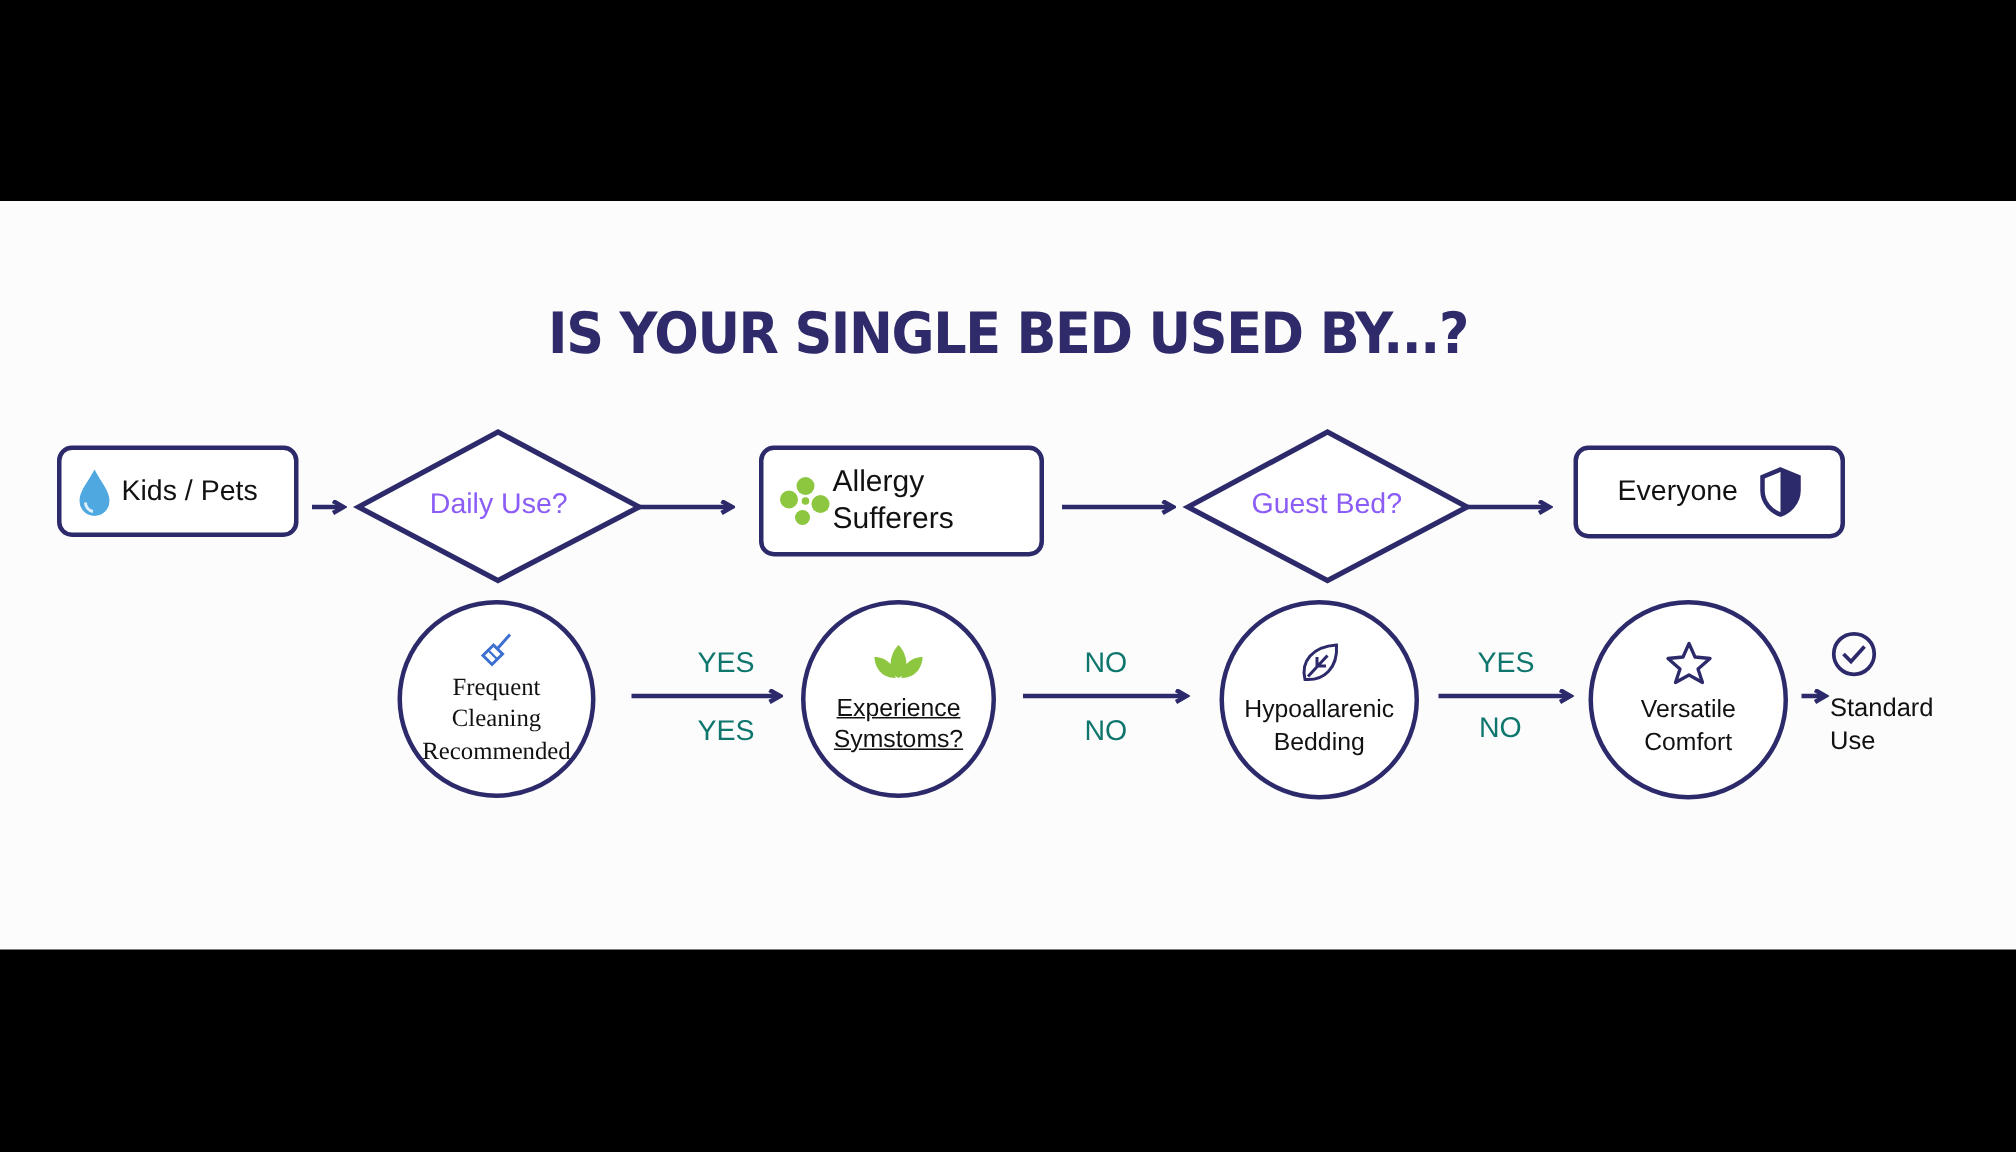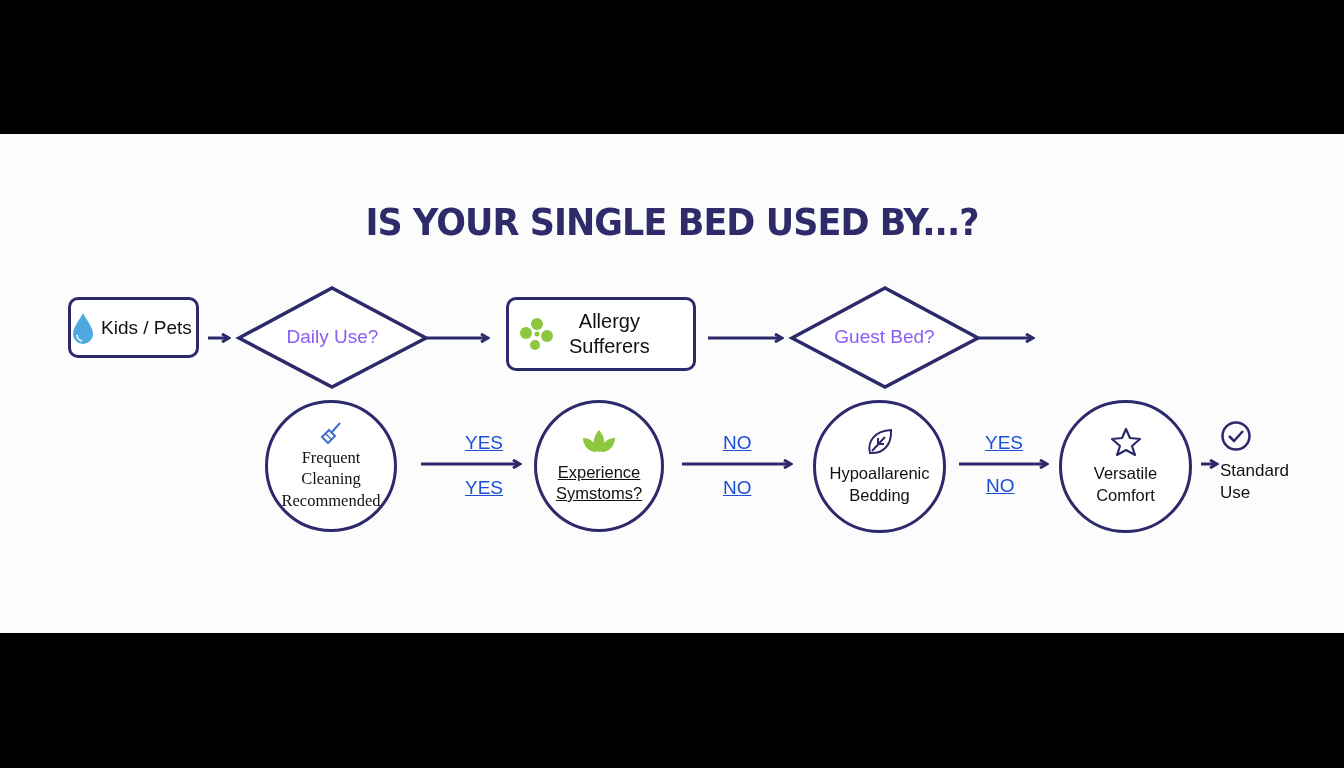--- a/index.html
+++ b/index.html
@@ -5,21 +5,21 @@
   html,body{margin:0;padding:0;background:#000;}
   body{width:1344px;height:768px;position:relative;overflow:hidden;font-family:"Liberation Sans",sans-serif;}
   .canvas{position:absolute;left:0;top:134px;width:1344px;height:499px;background:#fcfcfc;}
   .title{position:absolute;left:0;width:1344px;top:66px;text-align:center;font-family:"DejaVu Sans",sans-serif;font-weight:bold;font-size:38px;color:#2f2b6b;letter-spacing:-1px;transform:scaleX(0.92);}
   svg.lines{position:absolute;left:0;top:0;}
   .box{position:absolute;border:3.5px solid #2c2a6a;border-radius:10px;background:#fff;box-sizing:border-box;display:flex;align-items:center;}
   .txt{color:#111;font-family:"Liberation Sans",sans-serif;font-size:19px;line-height:1.25;}
   .dtxt{position:absolute;text-align:center;color:#8b5cf6;font-size:19px;}
   .circle{position:absolute;border:3.5px solid #2c2a6a;border-radius:50%;box-sizing:border-box;background:#fff;display:flex;flex-direction:column;align-items:center;justify-content:center;text-align:center;}
   .ctxt{font-size:16.5px;line-height:1.3;color:#111;}
-  .lbl{position:absolute;font-size:19px;color:#1d4ed8;text-decoration:underline;}
+  .lbl{position:absolute;font-size:19px;color:#0f766e;}
 </style>
 </head>
 <body>
 
 <div class="canvas">
   <div class="title">IS YOUR SINGLE BED USED BY...?</div>
 
   <svg class="lines" width="1344" height="499">
     <defs>
       <marker id="ah" markerWidth="10" markerHeight="10" refX="7" refY="5" orient="auto" markerUnits="userSpaceOnUse">
@@ -34,46 +34,53 @@
     <line x1="426" y1="204" x2="487" y2="204" stroke="#2c2a6a" stroke-width="3" marker-end="url(#ah)"></line>
     <line x1="708" y1="204" x2="781" y2="204" stroke="#2c2a6a" stroke-width="3" marker-end="url(#ah)"></line>
     <line x1="978" y1="204" x2="1032" y2="204" stroke="#2c2a6a" stroke-width="3" marker-end="url(#ah)"></line>
 
     <line x1="421" y1="330" x2="519" y2="330" stroke="#2c2a6a" stroke-width="3" marker-end="url(#ah)"></line>
     <line x1="682" y1="330" x2="790" y2="330" stroke="#2c2a6a" stroke-width="3" marker-end="url(#ah)"></line>
     <line x1="959" y1="330" x2="1046" y2="330" stroke="#2c2a6a" stroke-width="3" marker-end="url(#ah)"></line>
     <line x1="1201" y1="330" x2="1216" y2="330" stroke="#2c2a6a" stroke-width="3" marker-end="url(#ah)"></line>
   </svg>
 
-  <div class="box" style="left:38px;top:163px;width:131px;height:61px;margin-left:30px;">
+  <div class="box" style="left:38px;top:163px;width:161px;height:61px;padding-left:10px;">
     <svg width="24" height="34" viewBox="0 0 24 34">
       <path d="M12 2 C8 10 2 16 2 23 A10 10 0 0 0 22 23 C22 16 16 10 12 2Z" fill="#4fa8e0"></path>
       <path d="M6 24 A6 6 0 0 0 11 30" fill="none" stroke="#dff0fb" stroke-width="2"></path>
     </svg>
     <span class="txt" style="margin-left:6px;">Kids / Pets</span>
   </div>
 
   <div class="dtxt" style="left:260px;top:192px;width:145px;">Daily Use?</div>
 
   <div class="box" style="left:506px;top:163px;width:190px;height:74px;padding-left:10px;">
     <svg width="36" height="36" viewBox="0 0 36 36">
       <circle cx="18" cy="8" r="6" fill="#8dc63f"></circle>
       <circle cx="7" cy="17" r="6" fill="#8dc63f"></circle>
       <circle cx="28" cy="20" r="6" fill="#8dc63f"></circle>
       <circle cx="16" cy="29" r="5" fill="#8dc63f"></circle>
       <circle cx="18" cy="18" r="2.5" fill="#8dc63f"></circle>
     </svg>
-    <div class="txt" style="margin-left:14px;text-align:center;font-size:20px;">
+    <div class="txt" style="text-align:left;font-size:20px;">
       <div>Allergy</div>
       <div>Sufferers</div>
     </div>
   </div>
 
   <div class="dtxt" style="left:812px;top:192px;width:145px;">Guest Bed?</div>
 
+  <div class="box" style="left:1049px;top:163px;width:181px;height:62px;justify-content:center;">
+    <span class="txt">Everyone</span>
+    <svg width="28" height="34" viewBox="0 0 28 34" style="margin-left:14px;">
+      <path d="M14 2 L26 7 L26 16 C26 24 20 30 14 32 C8 30 2 24 2 16 L2 7 Z" fill="#fff" stroke="#2c2a6a" stroke-width="3"></path>
+      <path d="M14 2 L26 7 L26 16 C26 24 20 30 14 32 Z" fill="#2c2a6a"></path>
+    </svg>
+  </div>
 
   <div class="circle" style="left:265px;top:266px;width:132px;height:132px;font-family:Liberation Serif, serif;">
     <svg width="26" height="26" viewBox="0 0 26 26">
       <line x1="22" y1="2" x2="14" y2="11" stroke="#3d6fd0" stroke-width="2"></line>
       <path d="M11 9 L17 15 L10 22 L4 16 Z" fill="none" stroke="#3d6fd0" stroke-width="2"></path>
       <line x1="8" y1="13" x2="13" y2="18" stroke="#3d6fd0" stroke-width="1.5"></line>
     </svg>
     <div class="ctxt">
       <div>Frequent</div>
       <div>Cleaning</div>

